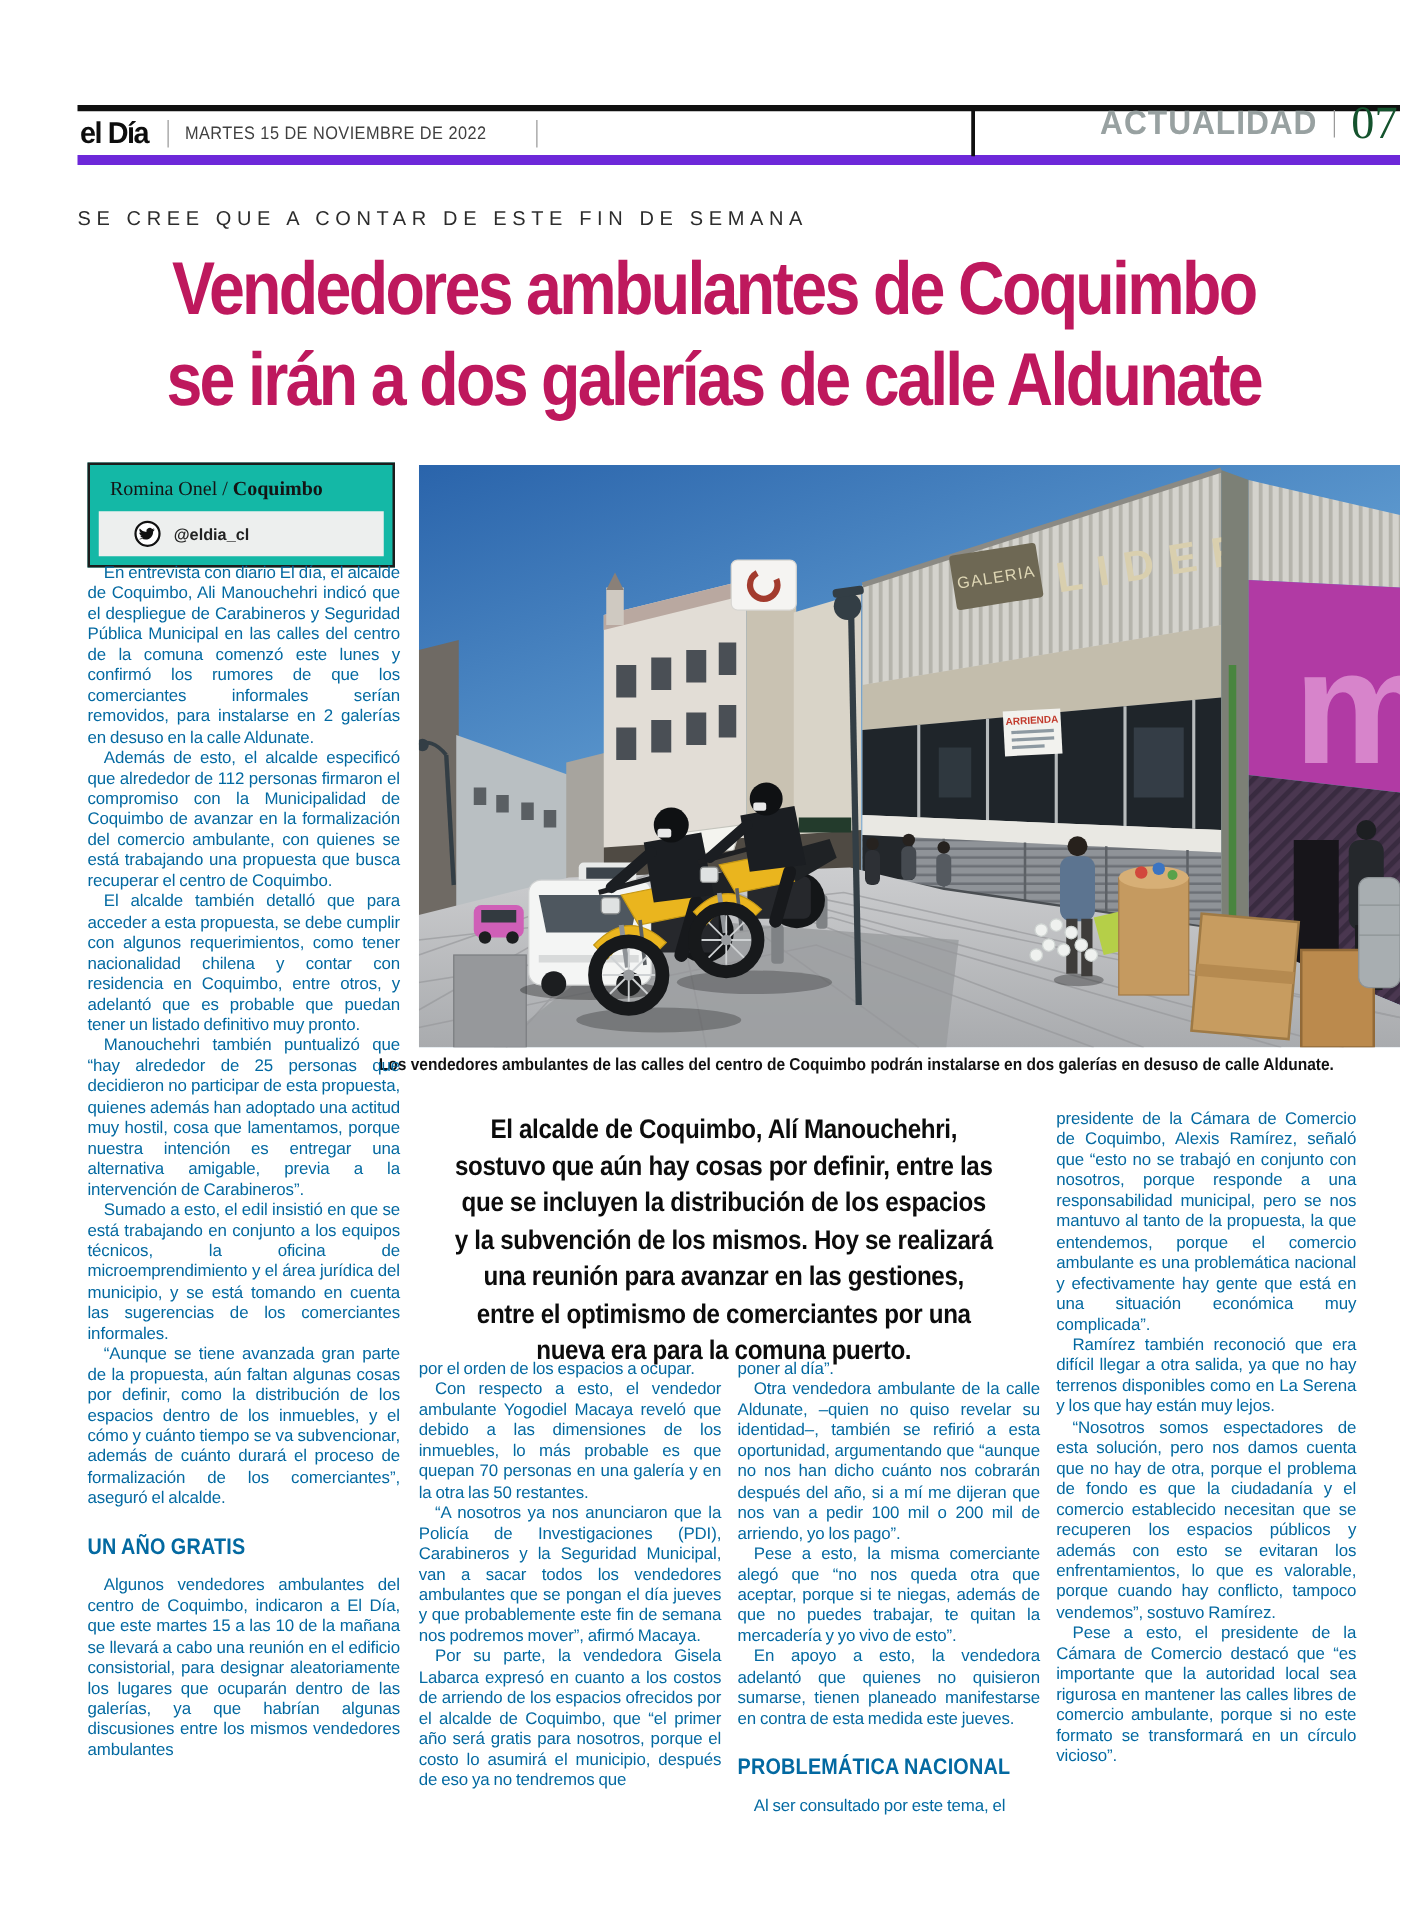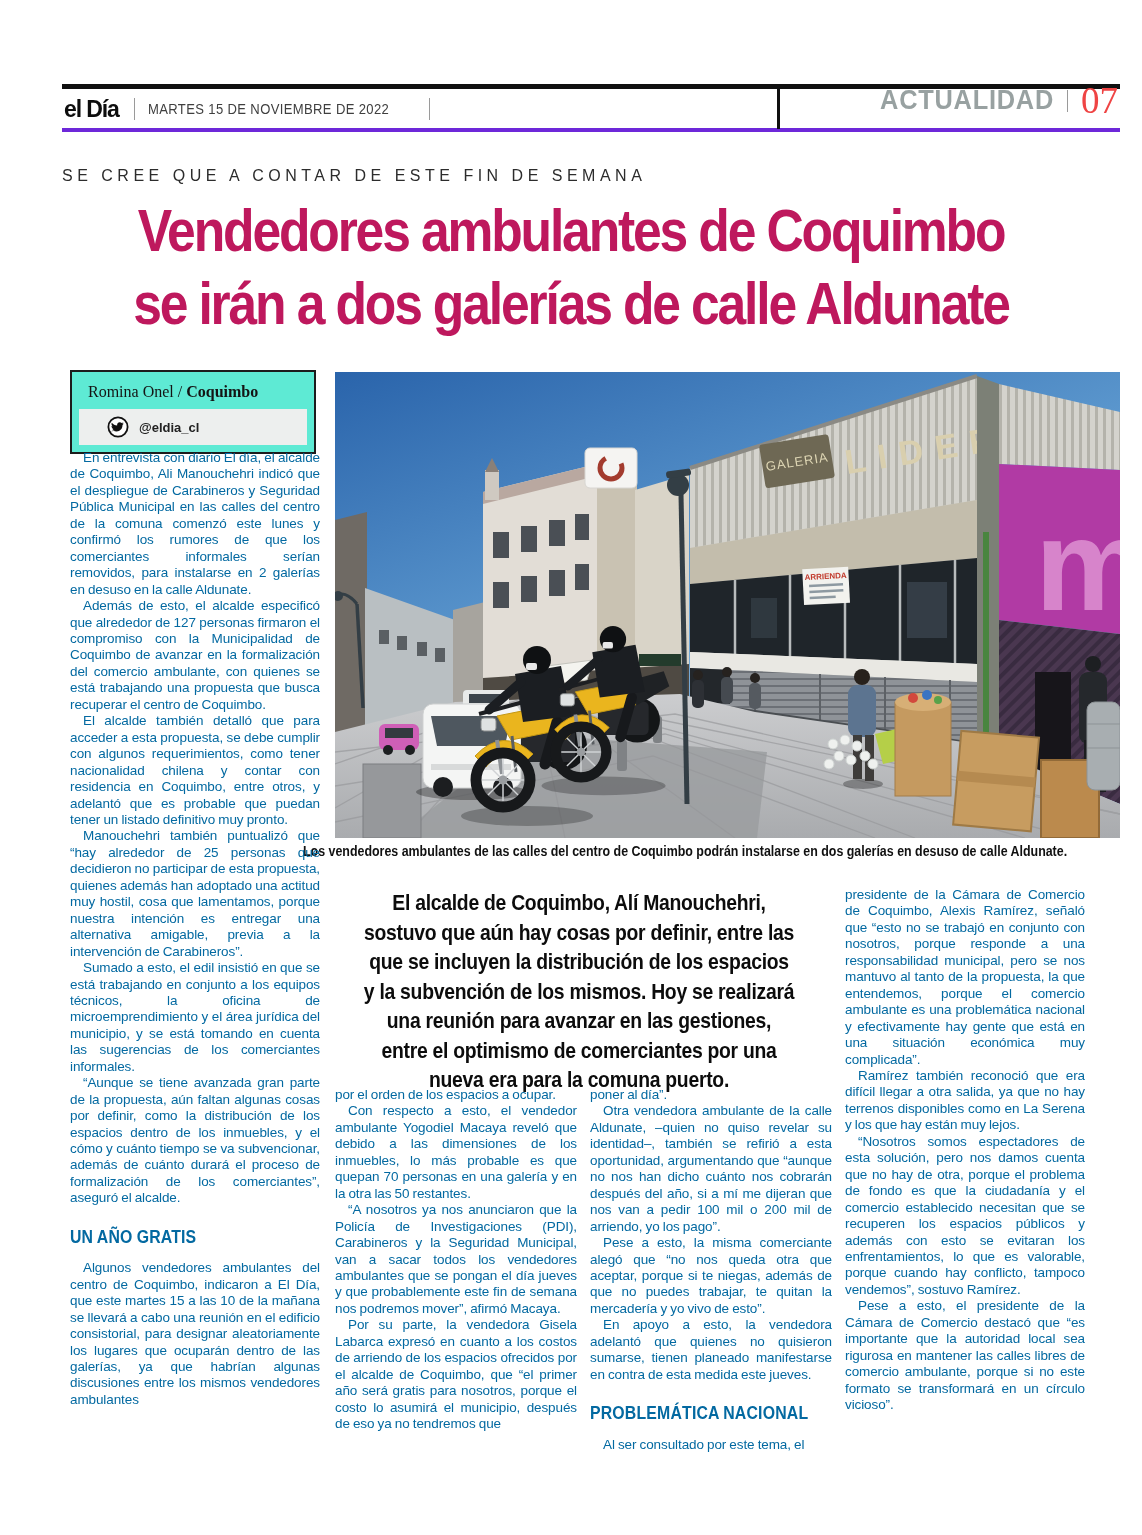--- a/index.html
+++ b/index.html
@@ -1,36 +1,36 @@
 <!DOCTYPE html>
 <html lang="es"><head>
 <meta charset="utf-8">
 <style>
   html,body{margin:0;padding:0;background:#fff;}
   body{width:1142px;height:1535px;position:relative;font-family:"Liberation Sans",sans-serif;color:#131313;overflow:hidden;}
   .abs{position:absolute;}
 
   
-  .header-band{left:62px;top:84px;width:1058px;height:48px;border-top:5px solid #101010;border-bottom:4px solid #6d28d9;box-sizing:border-box;}
+  .header-band{left:62px;top:84px;width:1058px;height:48px;border-top:5px solid #101010;border-bottom:8px solid #6d28d9;box-sizing:border-box;}
   .header-left{position:absolute;left:2px;top:0;bottom:0;display:flex;align-items:center;}
   .masthead{font-size:24px;font-weight:700;letter-spacing:-1.2px;color:#0d0d0d;transform:scaleX(.96);transform-origin:0 50%;}
   .vsep{width:1px;height:22px;background:#9a9a9a;margin:0 13px;}
   .issue-date{font-size:14.5px;color:#3f3f3f;letter-spacing:.4px;transform:scaleX(.9);transform-origin:0 50%;white-space:nowrap;}
   .header-divider{position:absolute;left:715px;top:-1px;bottom:-1px;width:2.5px;background:#101010;}
   .header-right{position:absolute;right:2px;top:0;bottom:16px;display:flex;align-items:center;}
   .section-name{font-size:27px;font-weight:700;color:#98a1a1;letter-spacing:.8px;transform:scaleX(.94);transform-origin:100% 50%;}
-  .page-number{font-family:"Liberation Serif",serif;font-size:37px;color:#ef4444;line-height:1;}
+  .page-number{font-family:"Liberation Serif",serif;font-size:37px;color:#14532d;line-height:1;}
 
   
   .kicker{left:62px;top:167px;width:1058px;text-align:left;font-size:16px;letter-spacing:4.5px;color:#2c2c2c;font-weight:500;}
   .headline{left:0;top:194px;width:1142px;text-align:center;font-weight:700;font-size:60px;line-height:73px;color:#be185d;}
   .headline .hl-line{display:block;transform:scaleX(.86);transform-origin:50% 50%;letter-spacing:-2.5px;white-space:nowrap;}
 
   
-  .byline-box{left:70px;top:370px;width:246px;border:2px solid #1c1c1c;box-sizing:border-box;background:#5eead4;}
+  .byline-box{left:70px;top:370px;width:246px;border:2px solid #1c1c1c;box-sizing:border-box;background:#14b8a6;}
   .byline-row{padding:11px 16px 8px;font-family:"Liberation Serif",serif;font-size:16px;color:#141414;}
   .byline-loc{font-weight:700;}
   .twitter-strip{margin:0 7px 7px;background:#edefee;display:flex;align-items:center;gap:10px;padding:7px 28px;}
   .tw-handle{font-size:13px;font-weight:700;color:#222;}
 
   
   .photo-wrap{left:335px;top:372px;width:785px;height:466px;overflow:hidden;}
   .photo-wrap svg{display:block;width:100%;height:100%;}
   .caption-row{left:335px;top:844px;width:785px;display:flex;justify-content:center;align-items:baseline;}
   .caption-text{font-size:13.8px;font-weight:700;color:#111;transform:scaleX(.9);transform-origin:0 50%;white-space:nowrap;}
@@ -322,21 +322,21 @@
 <div class="abs caption-row">
   <span class="caption-text">Los vendedores ambulantes de las calles del centro de Coquimbo podrán instalarse en dos galerías en desuso de calle Aldunate.</span>
 
 </div>
 
 <div class="abs pull-quote">El alcalde de Coquimbo, Alí Manouchehri, sostuvo que aún hay cosas por definir, entre las que se incluyen la distribución de los espacios y la subvención de los mismos. Hoy se realizará una reunión para avanzar en las gestiones, entre el optimismo de comerciantes por una nueva era para la comuna puerto.</div>
 
 <div class="abs news-col col1">
 
 <p class="col-item p-para">En entrevista con diario El día, el alcalde de Coquimbo, Ali Manouchehri indicó que el despliegue de Carabineros y Seguridad Pública Municipal en las calles del centro de la comuna comenzó este lunes y confirmó los rumores de que los comerciantes informales serían removidos, para instalarse en 2 galerías en desuso en la calle Aldunate.</p>
-    <p class="col-item p-para">Además de esto, el alcalde especificó que alrededor de 127 personas firmaron el compromiso con la Municipalidad de Coquimbo de avanzar en la formalización del comercio ambulante, con quienes se está trabajando una propuesta que busca recuperar el centro de Coquimbo.</p>
+    <p class="col-item p-para">Además de esto, el alcalde especificó que alrededor de 112 personas firmaron el compromiso con la Municipalidad de Coquimbo de avanzar en la formalización del comercio ambulante, con quienes se está trabajando una propuesta que busca recuperar el centro de Coquimbo.</p>
     <p class="col-item p-para">El alcalde también detalló que para acceder a esta propuesta, se debe cumplir con algunos requerimientos, como tener nacionalidad chilena y contar con residencia en Coquimbo, entre otros, y adelantó que es probable que puedan tener un listado definitivo muy pronto.</p>
     <p class="col-item p-para">Manouchehri también puntualizó que “hay alrededor de 25 personas que decidieron no participar de esta propuesta, quienes además han adoptado una actitud muy hostil, cosa que lamentamos, porque nuestra intención es entregar una alternativa amigable, previa a la intervención de Carabineros”.</p>
     <p class="col-item p-para">Sumado a esto, el edil insistió en que se está trabajando en conjunto a los equipos técnicos, la oficina de microemprendimiento y el área jurídica del municipio, y se está tomando en cuenta las sugerencias de los comerciantes informales.</p>
     <p class="col-item p-para">“Aunque se tiene avanzada gran parte de la propuesta, aún faltan algunas cosas por definir, como la distribución de los espacios dentro de los inmuebles, y el cómo y cuánto tiempo se va subvencionar, además de cuánto durará el proceso de formalización de los comerciantes”, aseguró el alcalde.</p>
     <p class="col-item p-subhead">UN AÑO GRATIS</p>
     <p class="col-item p-para">Algunos vendedores ambulantes del centro de Coquimbo, indicaron a El Día, que este martes 15 a las 10 de la mañana se llevará a cabo una reunión en el edificio consistorial, para designar aleatoriamente los lugares que ocuparán dentro de las galerías, ya que habrían algunas discusiones entre los mismos vendedores ambulantes</p>
   </div>
 <div class="abs news-col col2">
 
 <p class="col-item p-cont">por el orden de los espacios a ocupar.</p>

